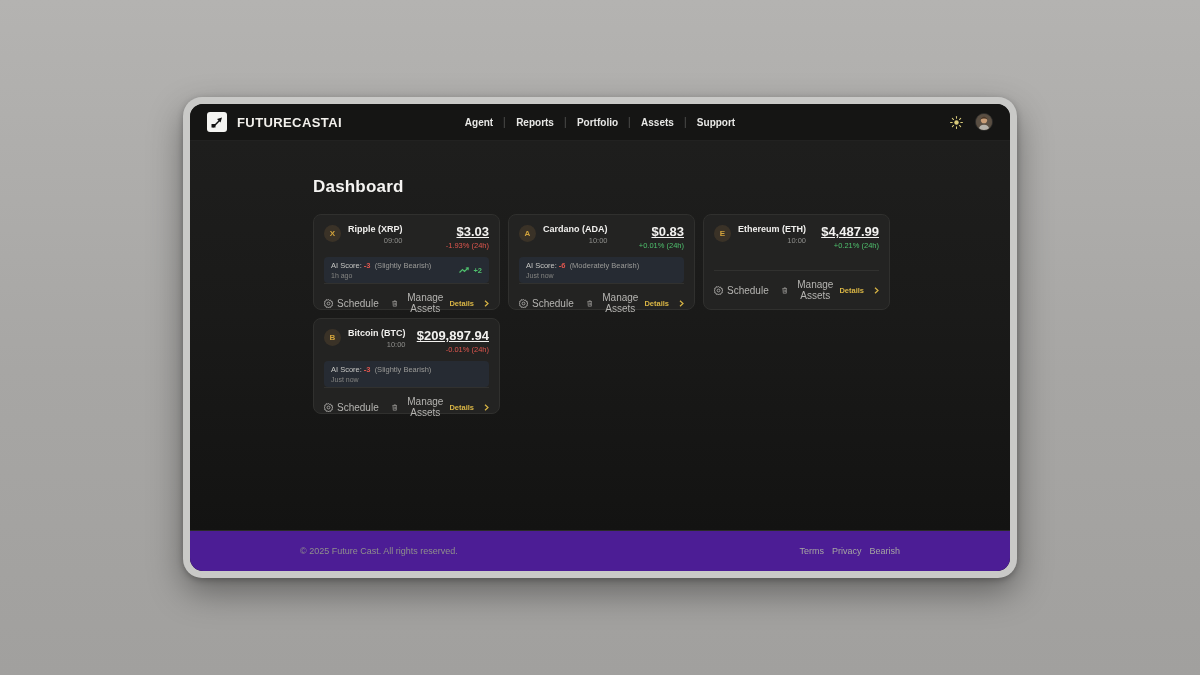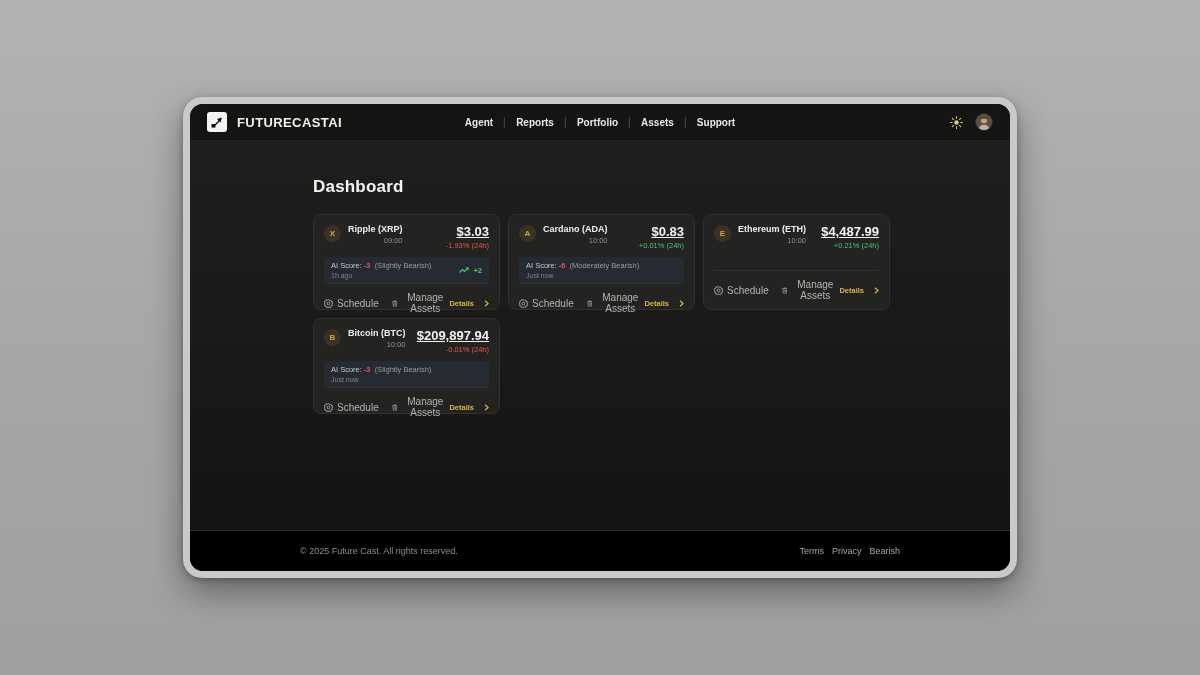--- a/index.html
+++ b/index.html
@@ -66,21 +66,21 @@
   .score-ago { color:#848481; font-size:7px; margin-top:2px; }
   .trend-badge { display:flex; align-items:center; gap:3px; color:#4fc06d; font-size:7.5px; font-weight:bold; }
   .card-spacer { flex:1; }
   .card-divider { border-top:1px solid #31312f; }
   .card-foot { display:flex; align-items:center; padding-top:8px; }
   .foot-btn { display:flex; align-items:center; gap:4px; background:none; border:none; color:#b5b4b1; font-size:10px; cursor:pointer; font-family:inherit; }
   .foot-btn + .foot-btn { margin-left:13px; }
   .details-btn { margin-left:auto; display:flex; align-items:center; gap:10px; background:none; border:none; color:#d9b545; font-size:7.5px; font-weight:bold; cursor:pointer; font-family:inherit; }
   
   .site-footer {
-    flex:0 0 41px; background:#000000; border-top:1px solid #2a2a29;
+    flex:0 0 41px; background:#4c1d95; border-top:1px solid #2a2a29;
     display:flex; align-items:center; padding:0 110px;
   }
   .copyright { color:#8f8f8c; font-size:9px; }
   .footer-links { margin-left:auto; display:flex; gap:8px; list-style:none; }
   .footer-links li { color:#a5a5a2; font-size:9px; cursor:pointer; }
   svg { display:block; }
 </style>
 </head>
 <body>
 

